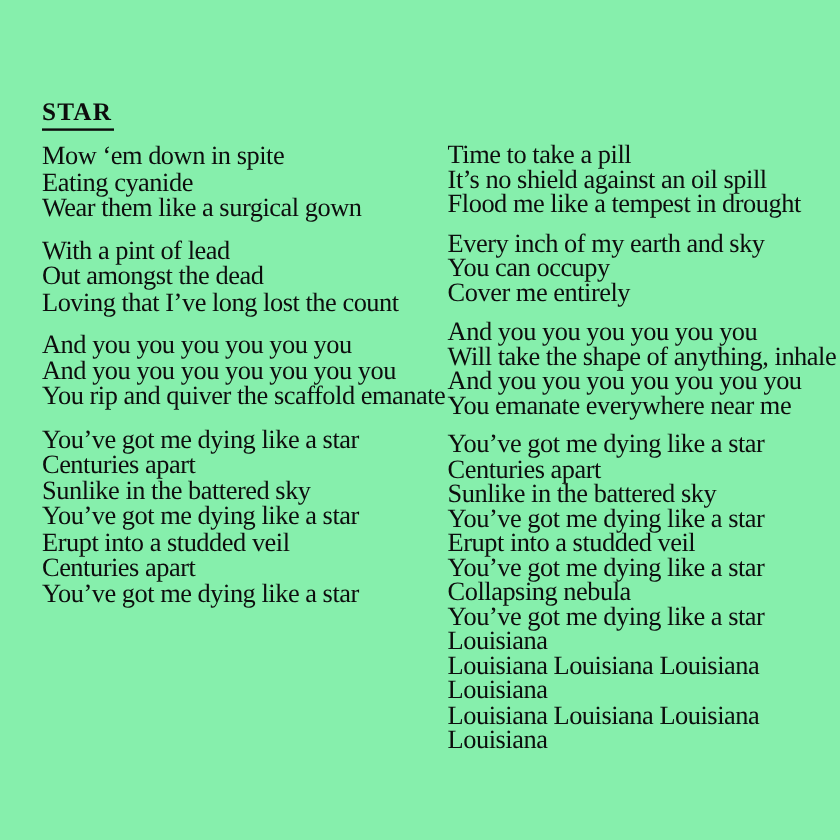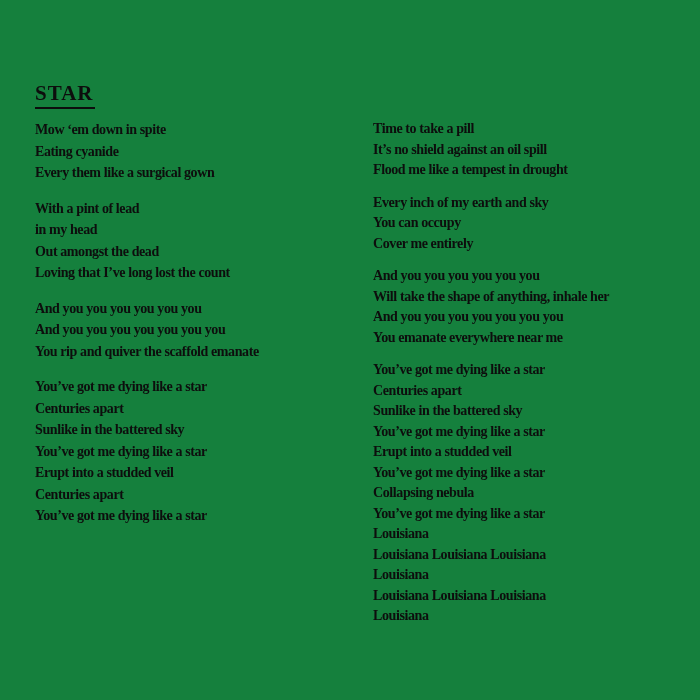--- a/index.html
+++ b/index.html
@@ -11,43 +11,43 @@
     height: 700px;
     background: #fdfdfd;
     position: relative;
     overflow: hidden;
     font-family: "Liberation Serif", serif;
     color: #0d0d0d;
   }
   .page {
     position: absolute;
     inset: 0;
-    background: #15803d;
+    background: #86efac;
     padding-left: 40px;
   }
   .title {
     position: absolute;
     left: 35px;
     top: 83px;
     margin: 0;
     font-size: 21px;
     font-weight: bold;
     line-height: 1;
     letter-spacing: 1px;
     border-bottom: 2px solid #0d0d0d;
     padding: 0 2px 3px 0;
     display: inline-block;
   }
   .col {
     position: absolute;
     top: 119px;
     width: 345px;
-    font-weight: bold;
+    font-weight: normal;
     letter-spacing: -0.4px;
-    font-size: 14px;
+    font-size: 22px;
   }
   .col-left {
     left: 35px;
     line-height: 21.5px;
   }
   .col-right {
     left: 373px;
     line-height: 20.5px;
   }
   .col-left .stanza { margin: 0 0 14px 0; }
@@ -59,25 +59,24 @@
 </head>
 <body>
 
 <div class="page">
   <h1 class="title">STAR</h1>
 
   <div class="col col-left">
       <div class="stanza">
         <div class="line">Mow ‘em down in spite</div>
         <div class="line">Eating cyanide</div>
-        <div class="line">Every them like a surgical gown</div>
+        <div class="line">Wear them like a surgical gown</div>
       </div>
       <div class="stanza">
         <div class="line">With a pint of lead</div>
-        <div class="line">in my head</div>
         <div class="line">Out amongst the dead</div>
         <div class="line">Loving that I’ve long lost the count</div>
       </div>
       <div class="stanza">
         <div class="line">And you you you you you you</div>
         <div class="line">And you you you you you you you</div>
         <div class="line">You rip and quiver the scaffold emanate</div>
       </div>
       <div class="stanza">
         <div class="line">You’ve got me dying like a star</div>

